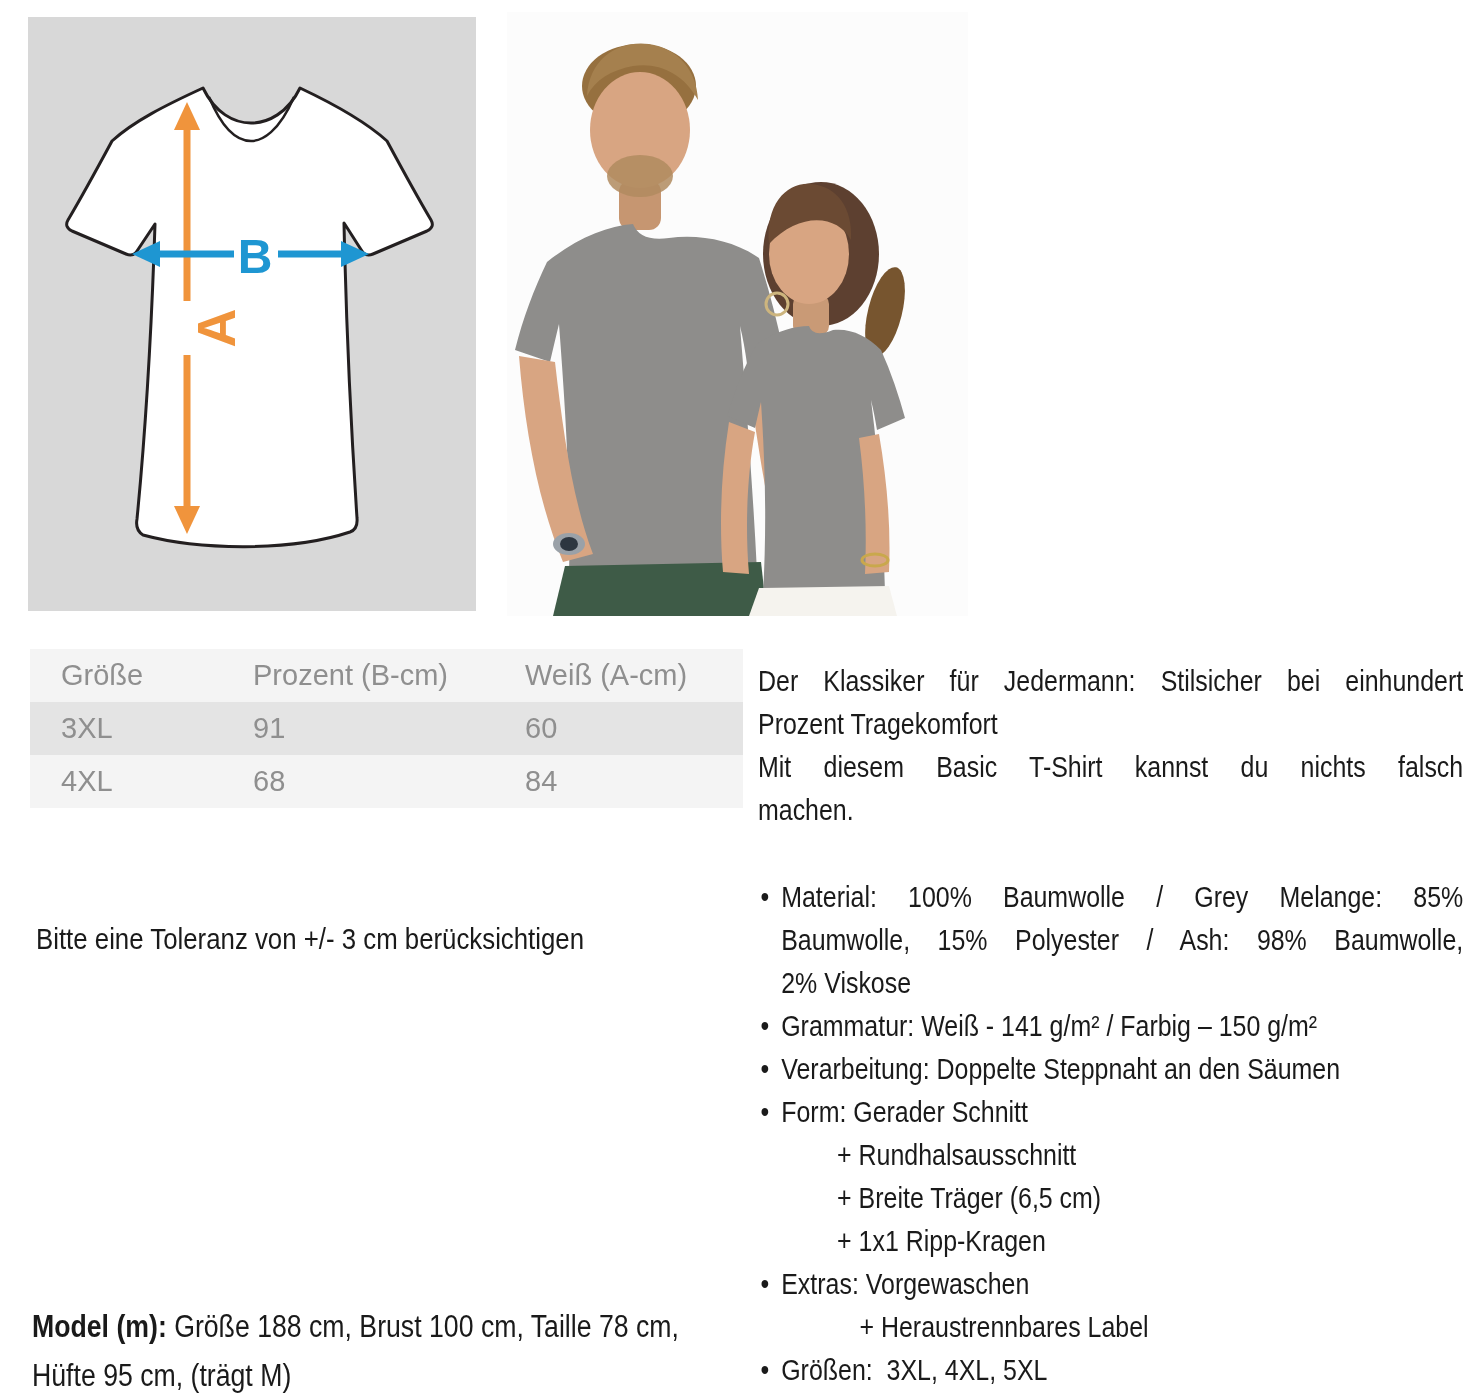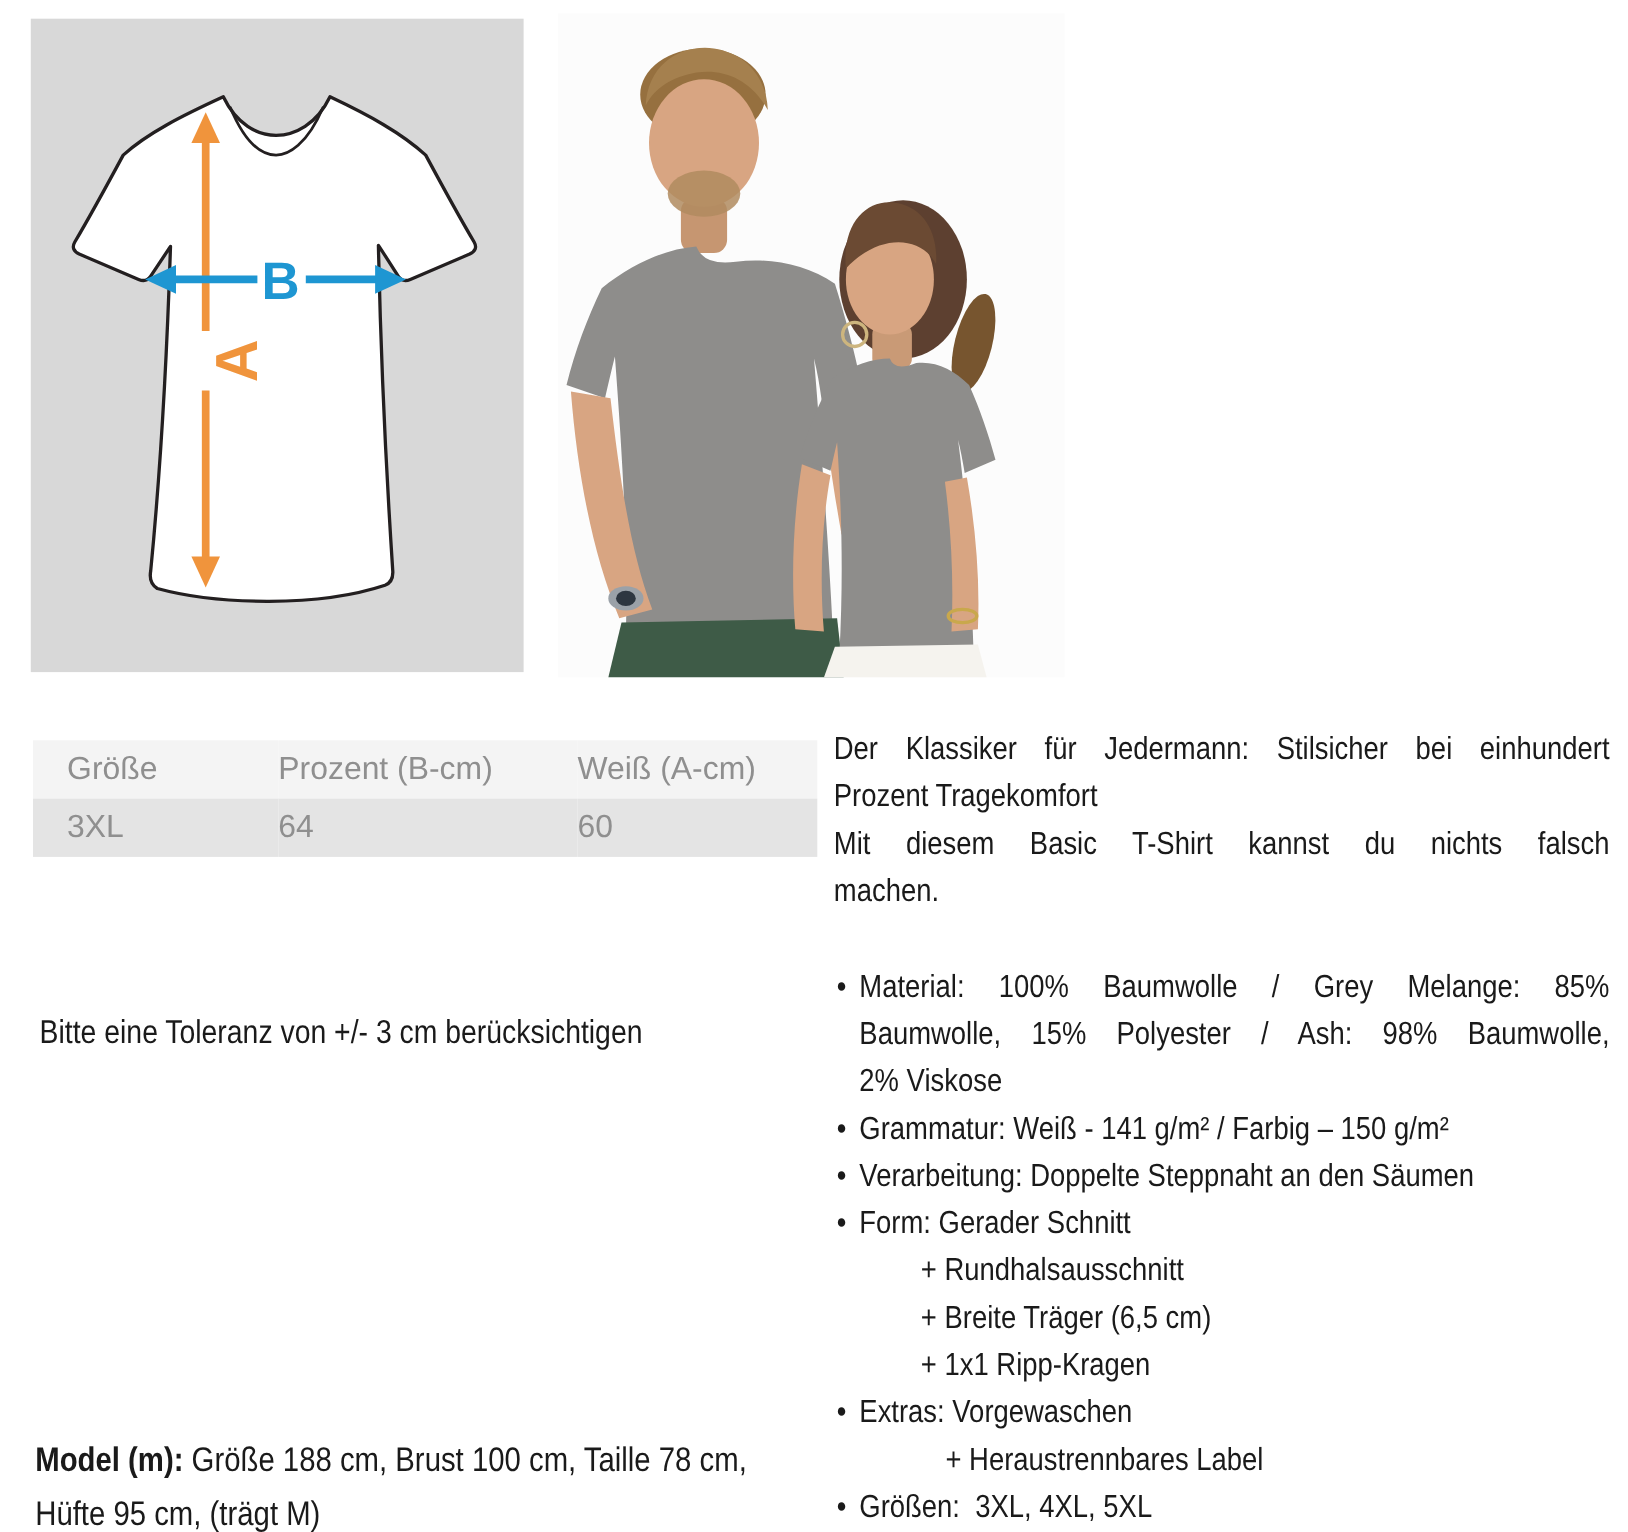--- a/index.html
+++ b/index.html
@@ -20,21 +20,21 @@
   .arrow-a-head{fill:var(--arrow-orange,#f0943c);}
   .arrow-b-line{stroke:var(--arrow-blue,#1e96d2);stroke-width:7;}
   .arrow-b-head{fill:var(--arrow-blue,#1e96d2);}
   .letter-a{fill:var(--arrow-orange,#f0943c);font-size:54px;font-weight:bold;}
   .letter-b{fill:var(--arrow-blue,#1e96d2);font-size:48px;font-weight:bold;}
   
   .photo{position:absolute;left:507px;top:12px;width:461px;height:604px;}
   .photo svg{display:block;width:100%;height:100%;}
   
   .size-table{
-    position:absolute;left:30px;top:673px;width:713px;
+    position:absolute;left:30px;top:649px;width:713px;
     border-collapse:collapse;table-layout:fixed;
     font-size:29px;color:var(--table-text,#8f8f8f);
   }
   .size-table col.c1{width:223px;}
   .size-table col.c2{width:272px;}
   .size-table col.c3{width:218px;}
   .size-table th,.size-table td{font-weight:normal;text-align:left;padding:0;}
   .size-table th:first-child,.size-table td:first-child{padding-left:31px;}
   .size-table thead tr{height:53px;background:var(--table-header-bg,#f4f4f4);}
   .size-table tbody tr{height:53px;}
@@ -186,22 +186,27 @@
   <thead>
     <tr>
       <th>Größe</th>
       <th>Prozent (B-cm)</th>
       <th>Weiß (A-cm)</th>
     </tr>
   </thead>
   <tbody>
     <tr>
       <td>3XL</td>
-      <td>64</td>
+      <td>91</td>
       <td>60</td>
+    </tr>
+    <tr>
+      <td>4XL</td>
+      <td>68</td>
+      <td>84</td>
     </tr>
   </tbody>
 </table>
 
 <div class="tolerance-note">Bitte eine Toleranz von +/- 3 cm berücksichtigen</div>
 
 <div class="model-block">
   <div class="mline">
     <span class="model-label">Model (m):</span><span> Größe 188 cm, Brust 100 cm, Taille 78 cm,</span>
   </div>

